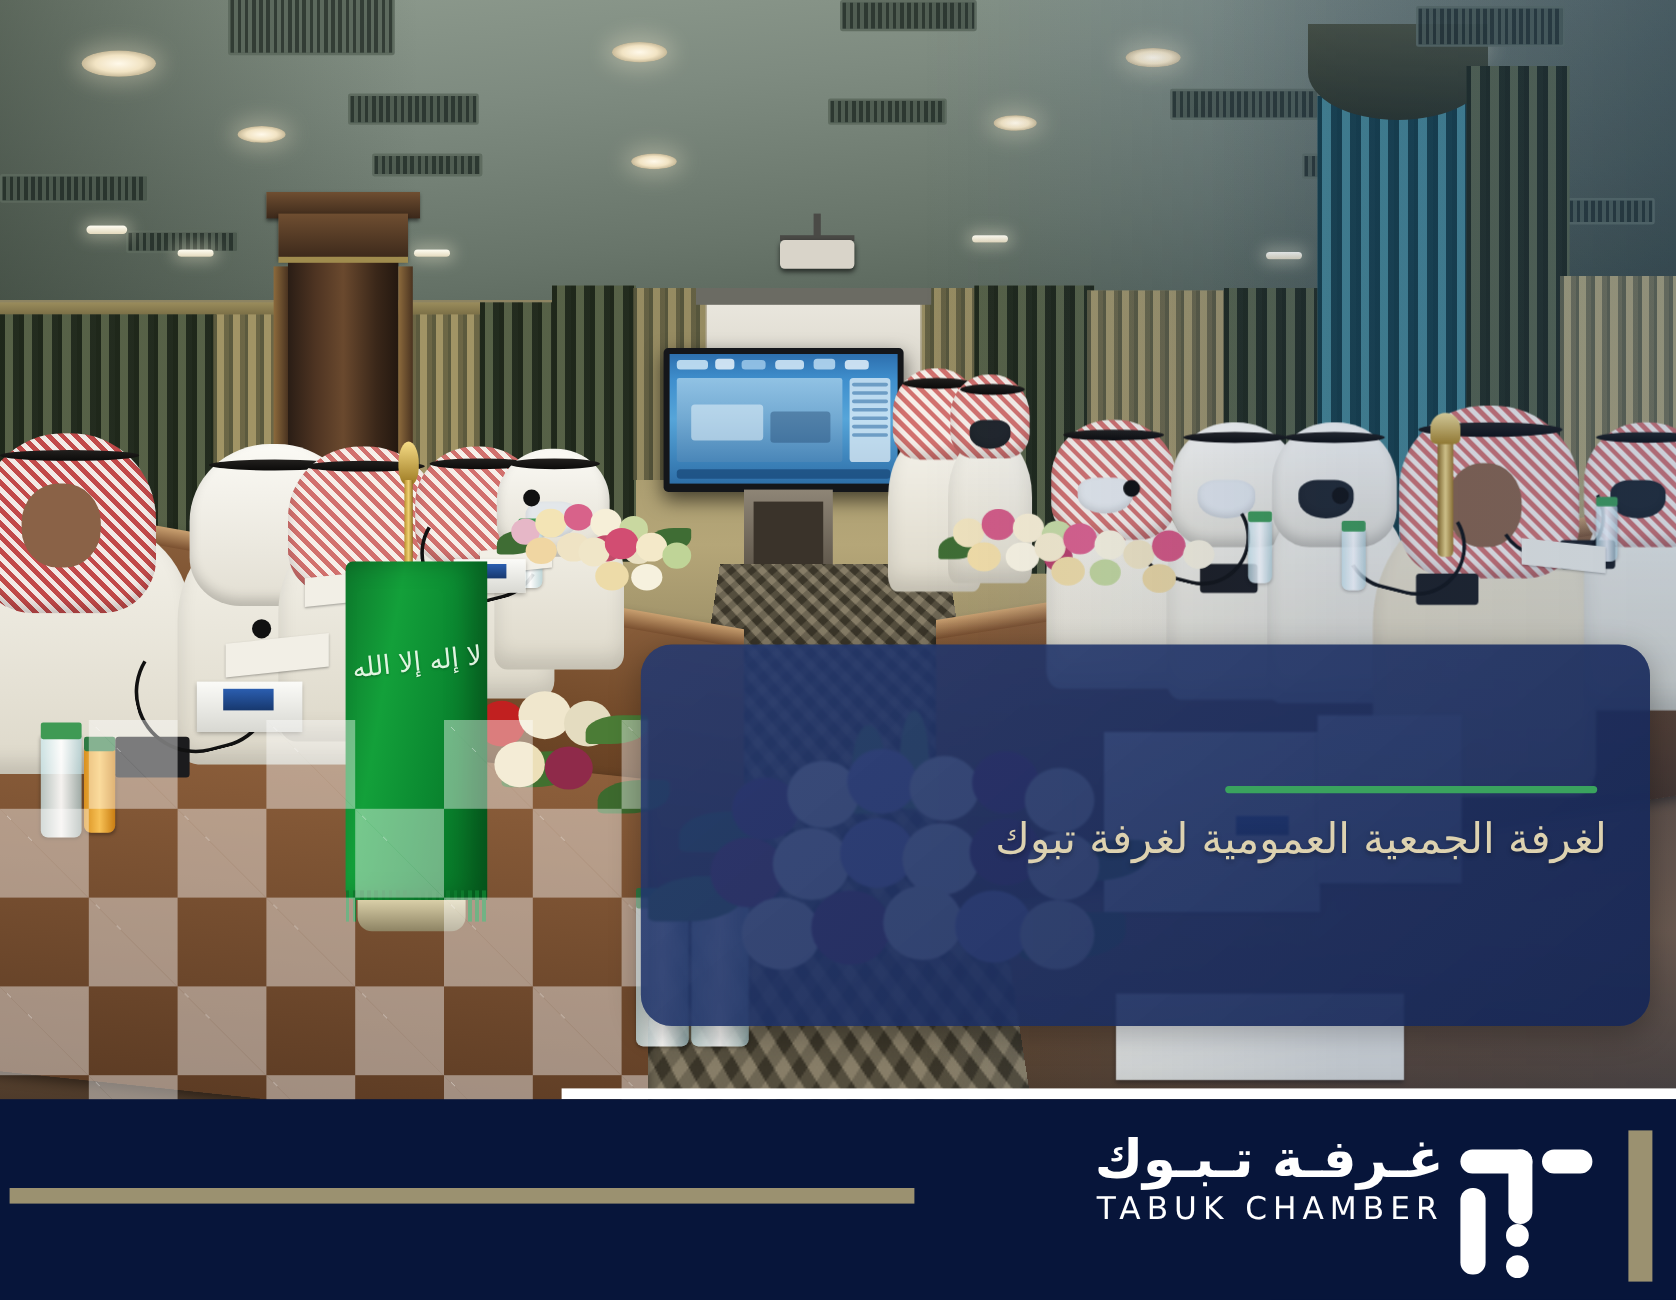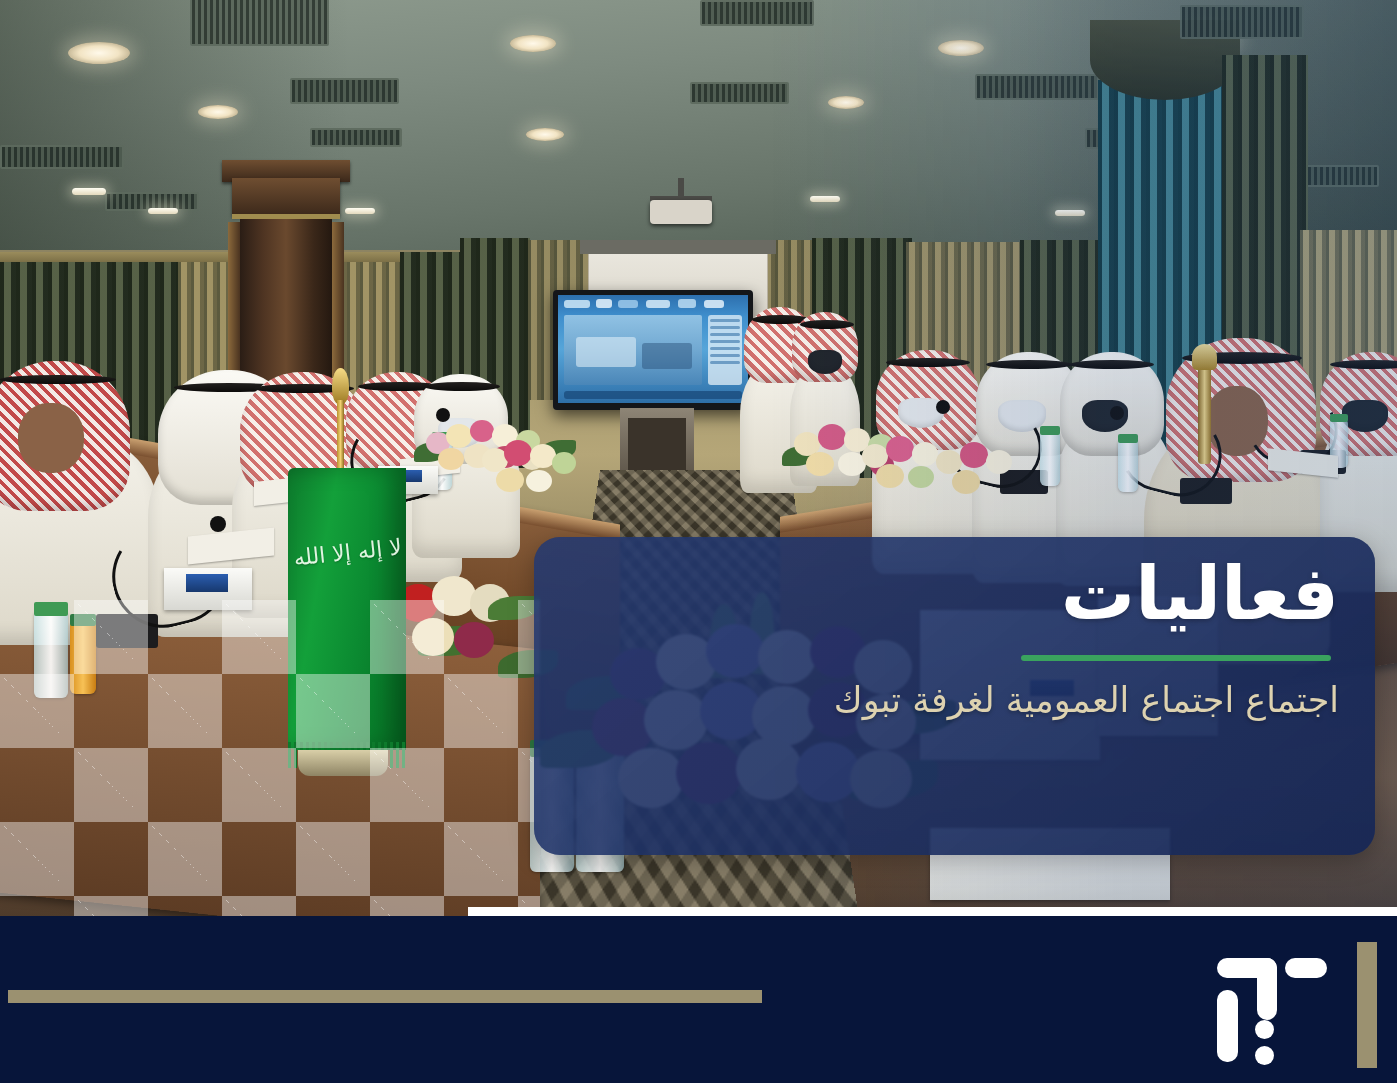--- a/index.html
+++ b/index.html
@@ -656,23 +656,22 @@
     <div class="fringe" style="left:288px;top:742px;width:118px;"></div>
     <div style="position:absolute;left:298px;top:750px;width:90px;height:26px;border-radius:0 0 12px 12px;background:linear-gradient(180deg,#d9cfa8,#8e8464);"></div>
 
     <div class="photowash"></div>
 
     <div id="checker"></div>
   </div>
 
   <div id="card">
     <div class="cardtint"></div>
-    <div id="cardTitle">فعاليات</div>
     <div id="cardRule"></div>
-    <div id="cardSub">اجتماع اجتماع العمومية لغرفة تبوك</div>
+    <div id="cardSub">لغرفة الجمعية العمومية لغرفة تبوك</div>
   </div>
 
   <div id="whiteRule"></div>
 
   <div id="footer">
     <div id="khakiBar"></div>
 
     <div id="logo">
       <div id="logoVBar"></div>
 
@@ -683,16 +682,20 @@
         <div class="b" style="left:68px;top:12px;width:42px;height:20px;border-radius:10px;"></div>
 
         <div class="b" style="left:40px;top:12px;width:20px;height:62px;border-radius:10px;"></div>
 
         <div class="b" style="left:0px;top:44px;width:21px;height:72px;border-radius:10px;"></div>
 
         <div class="r" style="left:38px;top:74px;width:19px;height:19px;"></div>
         <div class="r" style="left:38px;top:100px;width:19px;height:19px;"></div>
       </div>
 
+      <div id="logoTextWrap">
+        <div id="logoAr">غـرفـة تـبـوك</div>
+        <div id="logoEn">TABUK CHAMBER</div>
+      </div>
     </div>
   </div>
 
 </div>
 
 </body></html>

